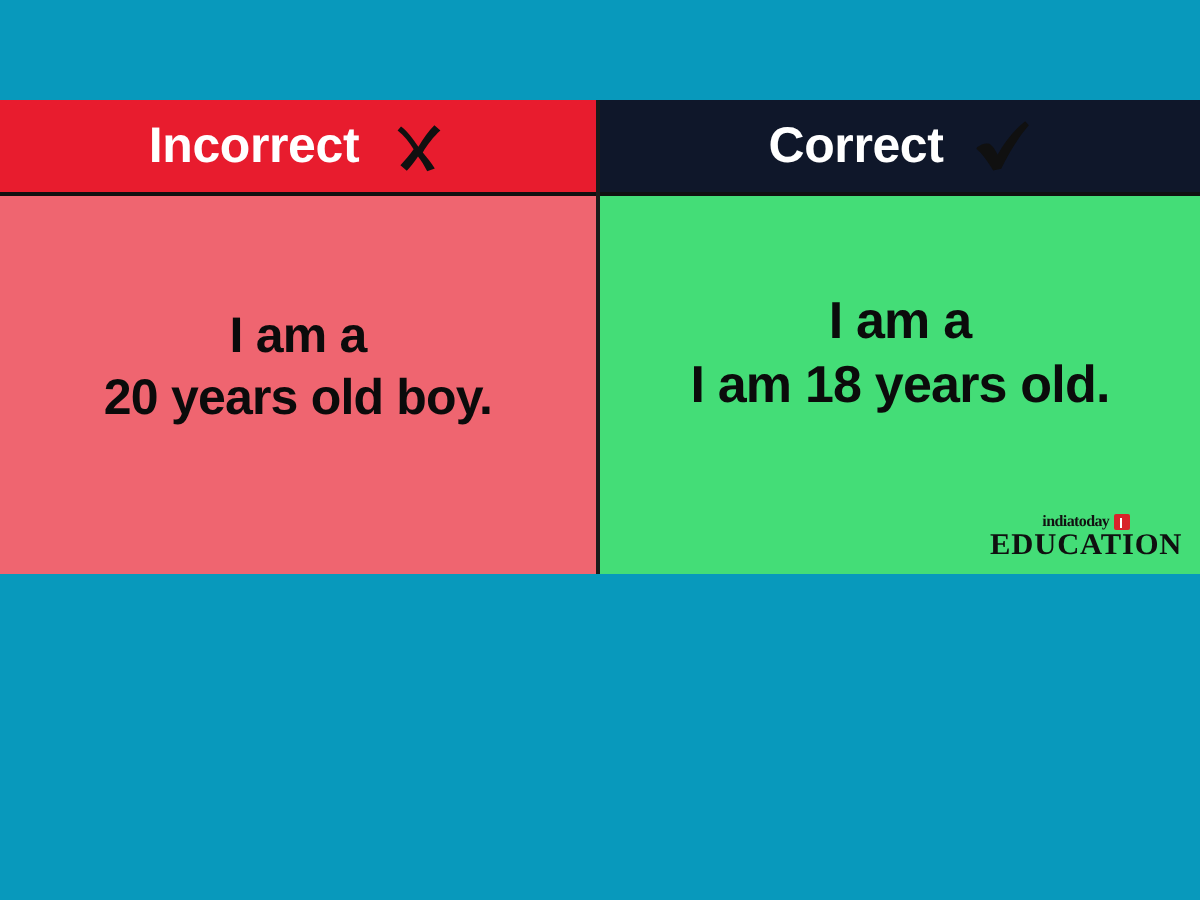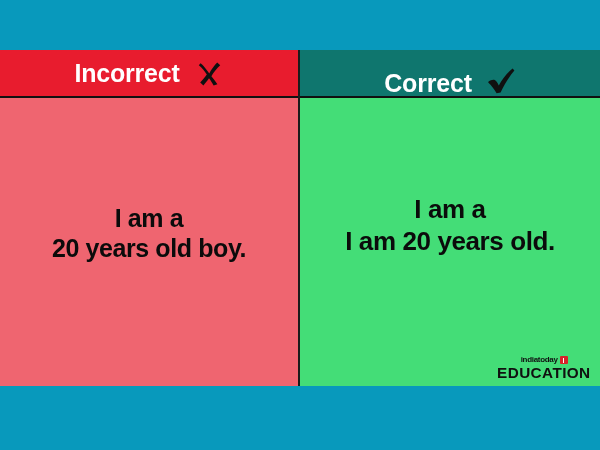--- a/index.html
+++ b/index.html
@@ -21,21 +21,21 @@
     top: 50px;
     width: 600px;
     height: 336px;
     display: flex;
     flex-direction: row;
   }
 
   .column {
     position: relative;
     width: 300px;
-    height: 336px;
+    height: 237px;
     display: flex;
     flex-direction: column;
     box-sizing: border-box;
   }
 
   .column.incorrect {
     border-right: 2px solid #1b1b1b;
   }
 
   .col-header {
@@ -43,21 +43,21 @@
     flex: 0 0 48px;
     display: flex;
     align-items: center;
     justify-content: center;
     gap: 14px;
     border-bottom: 2px solid #101010;
     box-sizing: border-box;
   }
 
   .incorrect .col-header { background: #e81c2e; }
-  .correct   .col-header { background: #0f766e; align-items: flex-end; }
+  .correct   .col-header { background: #0f172a; }
 
   .col-header-label {
     color: #ffffff;
     font-size: 25px;
     font-weight: bold;
     letter-spacing: -0.2px;
     line-height: 1;
   }
 
   .mark-icon {
@@ -101,20 +101,21 @@
 
   .sentence .line { display: block; white-space: nowrap; }
 
   
   .brand-logo {
     position: absolute;
     right: 10px;
     bottom: 6px;
     text-align: center;
     line-height: 1;
+    font-family: Liberation Serif, serif;
   }
   .brand-top {
     display: flex;
     align-items: center;
     justify-content: center;
     gap: 2px;
     margin-bottom: 1px;
   }
   .brand-name {
     font-size: 8px;
@@ -189,21 +190,21 @@
                    C16.2 13.2 21 7 26.6 2.6
                    L28.4 4.6 C23.4 10.4 18.4 18.4 14.6 26.4
                    L10.6 27.2 C8.2 23.2 5.4 19.2 2.2 16.4 Z" fill="#101010"></path>
         </svg>
       </span>
     </div>
 
     <div class="col-body">
       <div class="sentence">
         <span class="line">I am a</span>
-        <span class="line">I am 20 years old.</span>
+        <span class="line">I am 18 years old.</span>
       </div>
 
       <div class="brand-logo">
         <div class="brand-top">
           <span class="brand-name">indiatoday</span>
           <span class="brand-badge"></span>
         </div>
         <div class="brand-education">EDUCATION</div>
       </div>
     </div>

